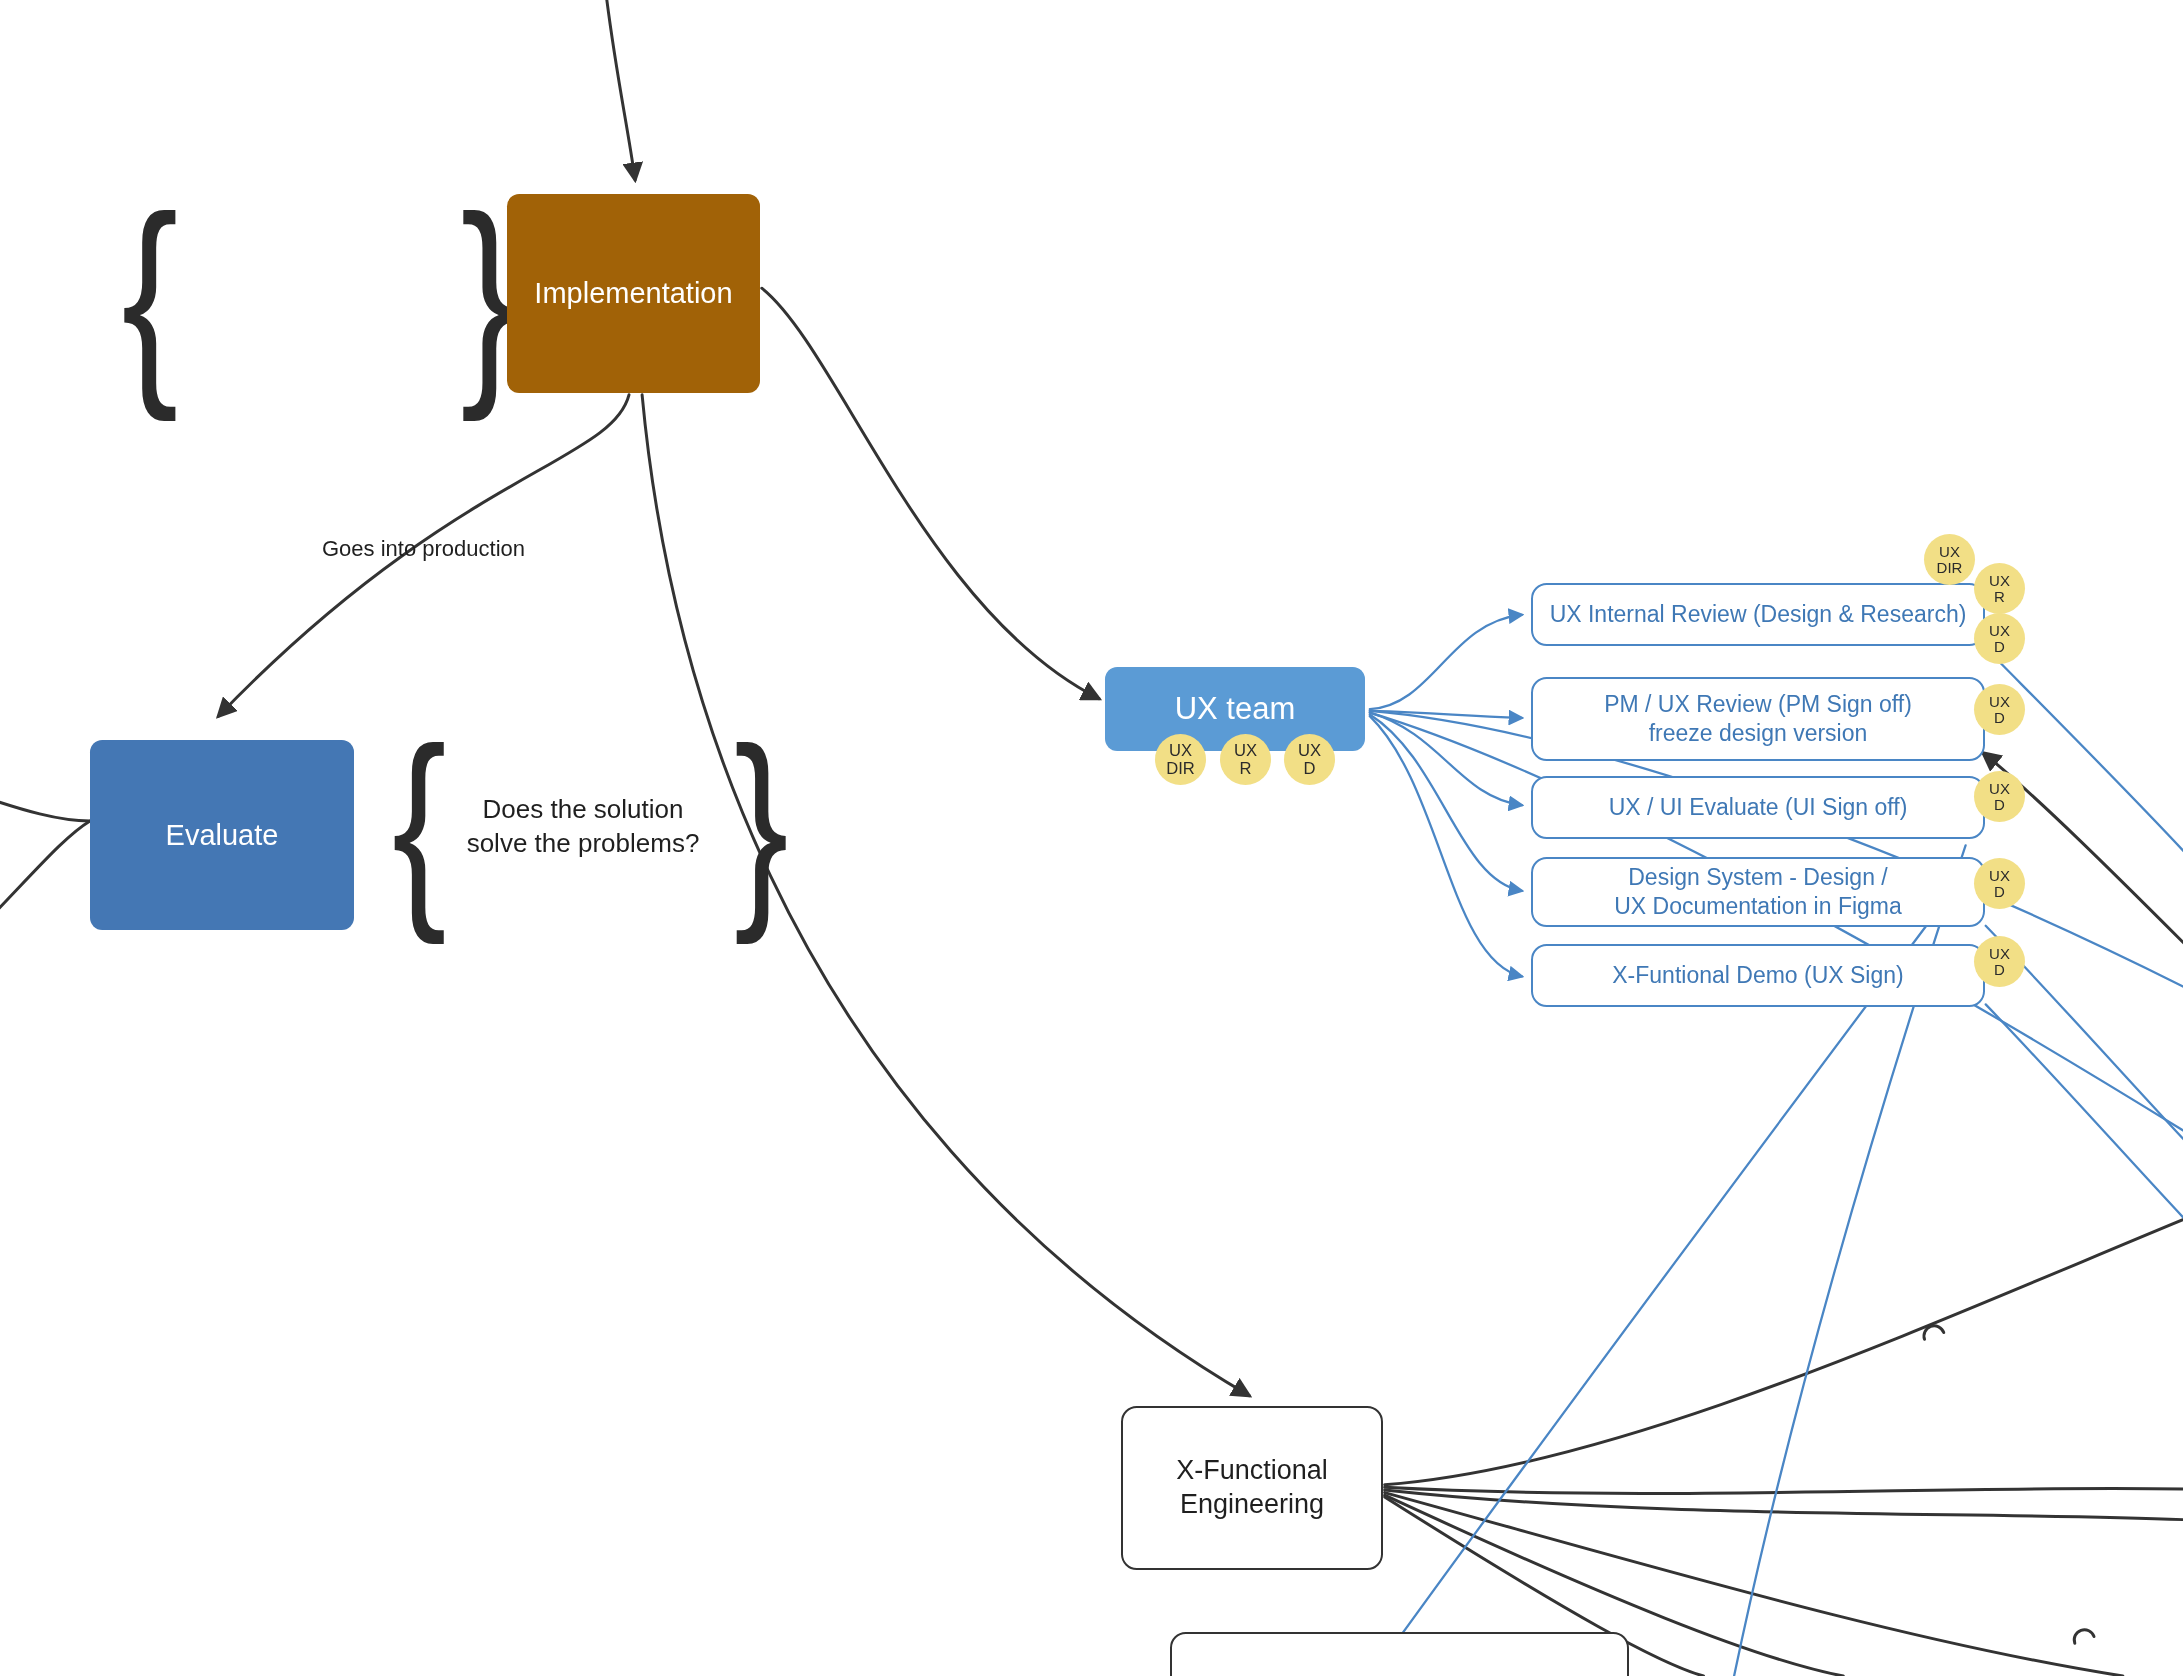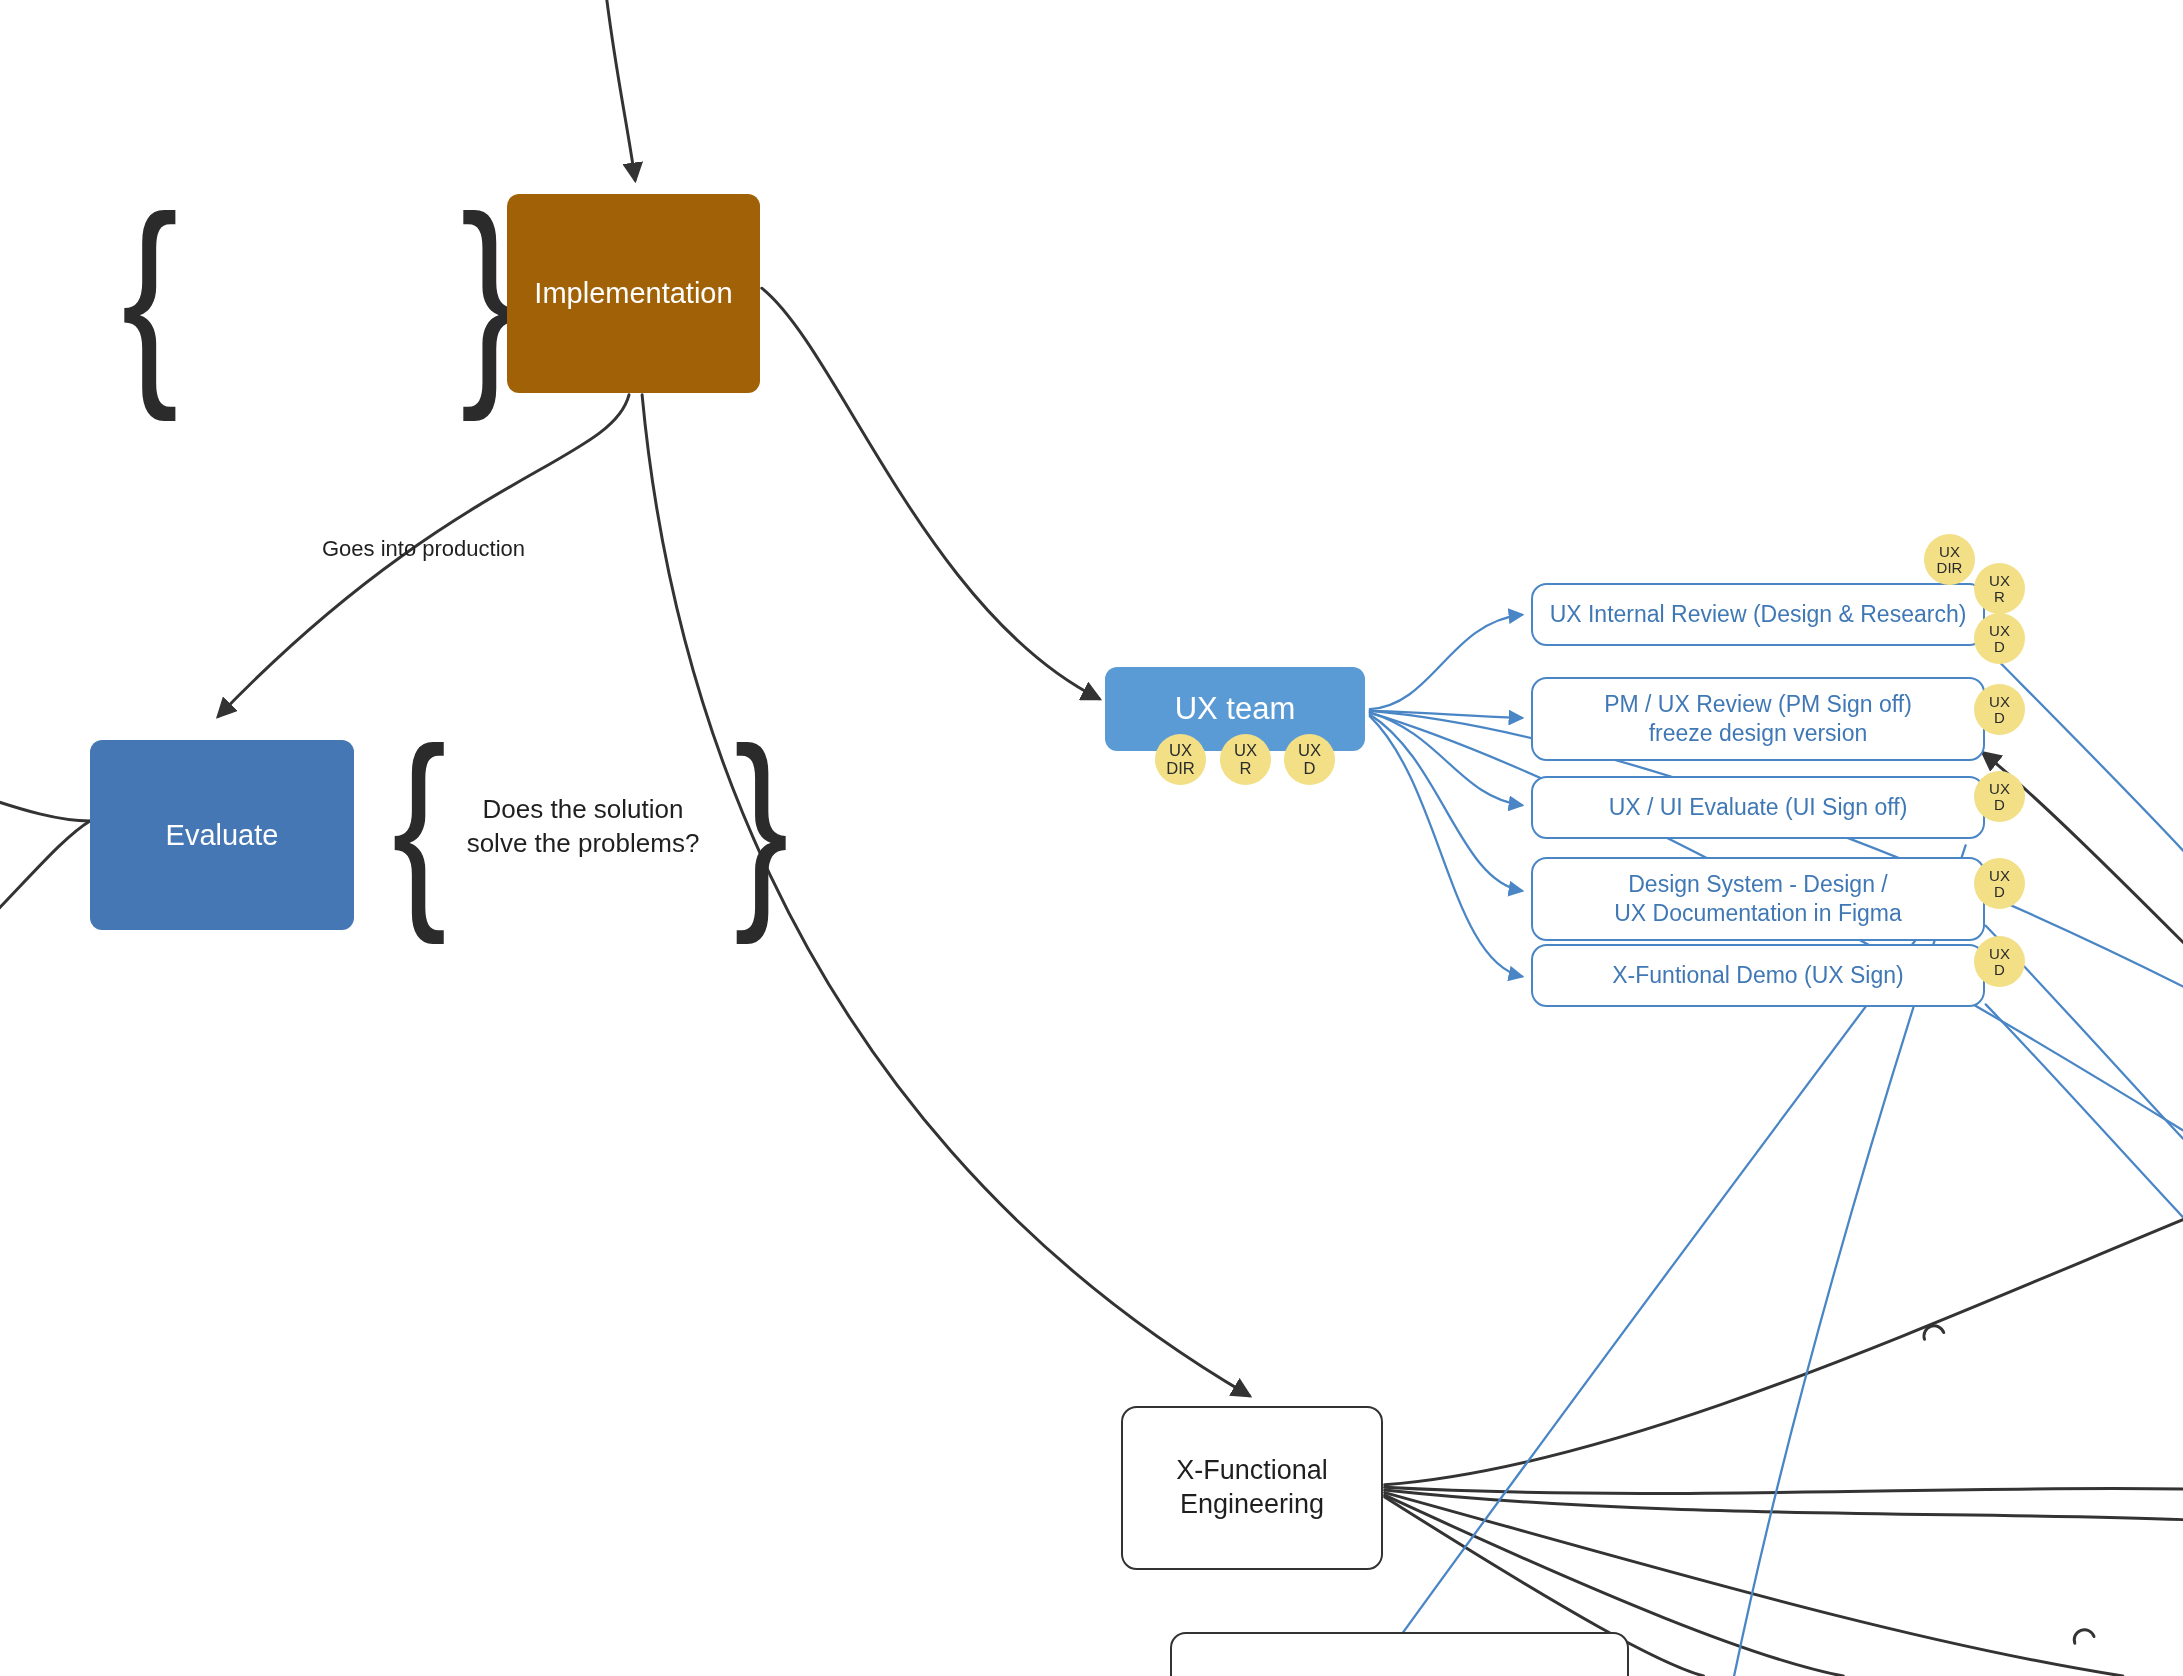--- a/index.html
+++ b/index.html
@@ -120,21 +120,21 @@
       <div class="node task" style="left: 1531px; top: 677px; width: 454px; height: 84px;">
         <span class="lbl">PM / UX Review   (PM Sign off)<b>freeze design version</b></span>
       </div>
       <div class="badge sm" style="left: 1974px; top: 684px; width: 51px; height: 51px; background: rgb(242, 223, 134);">UX
 D</div>
       <div class="node task" style="left: 1531px; top: 776px; width: 454px; height: 63px;">
         <span class="lbl">UX / UI Evaluate (UI Sign off)</span>
       </div>
       <div class="badge sm" style="left: 1974px; top: 771px; width: 51px; height: 51px; background: rgb(242, 223, 134);">UX
 D</div>
-      <div class="node task" style="left: 1531px; top: 857px; width: 454px; height: 84px;">
+      <div class="node task" style="left: 1531px; top: 857px; width: 454px; height: 70px;">
         <span class="lbl">Design System - Design /
 UX Documentation in Figma</span>
       </div>
       <div class="badge sm" style="left: 1974px; top: 858px; width: 51px; height: 51px; background: rgb(242, 223, 134);">UX
 D</div>
       <div class="node task" style="left: 1531px; top: 944px; width: 454px; height: 63px;">
         <span class="lbl">X-Funtional Demo (UX Sign)</span>
       </div>
       <div class="badge sm" style="left: 1974px; top: 936px; width: 51px; height: 51px; background: rgb(242, 223, 134);">UX
 D</div>

